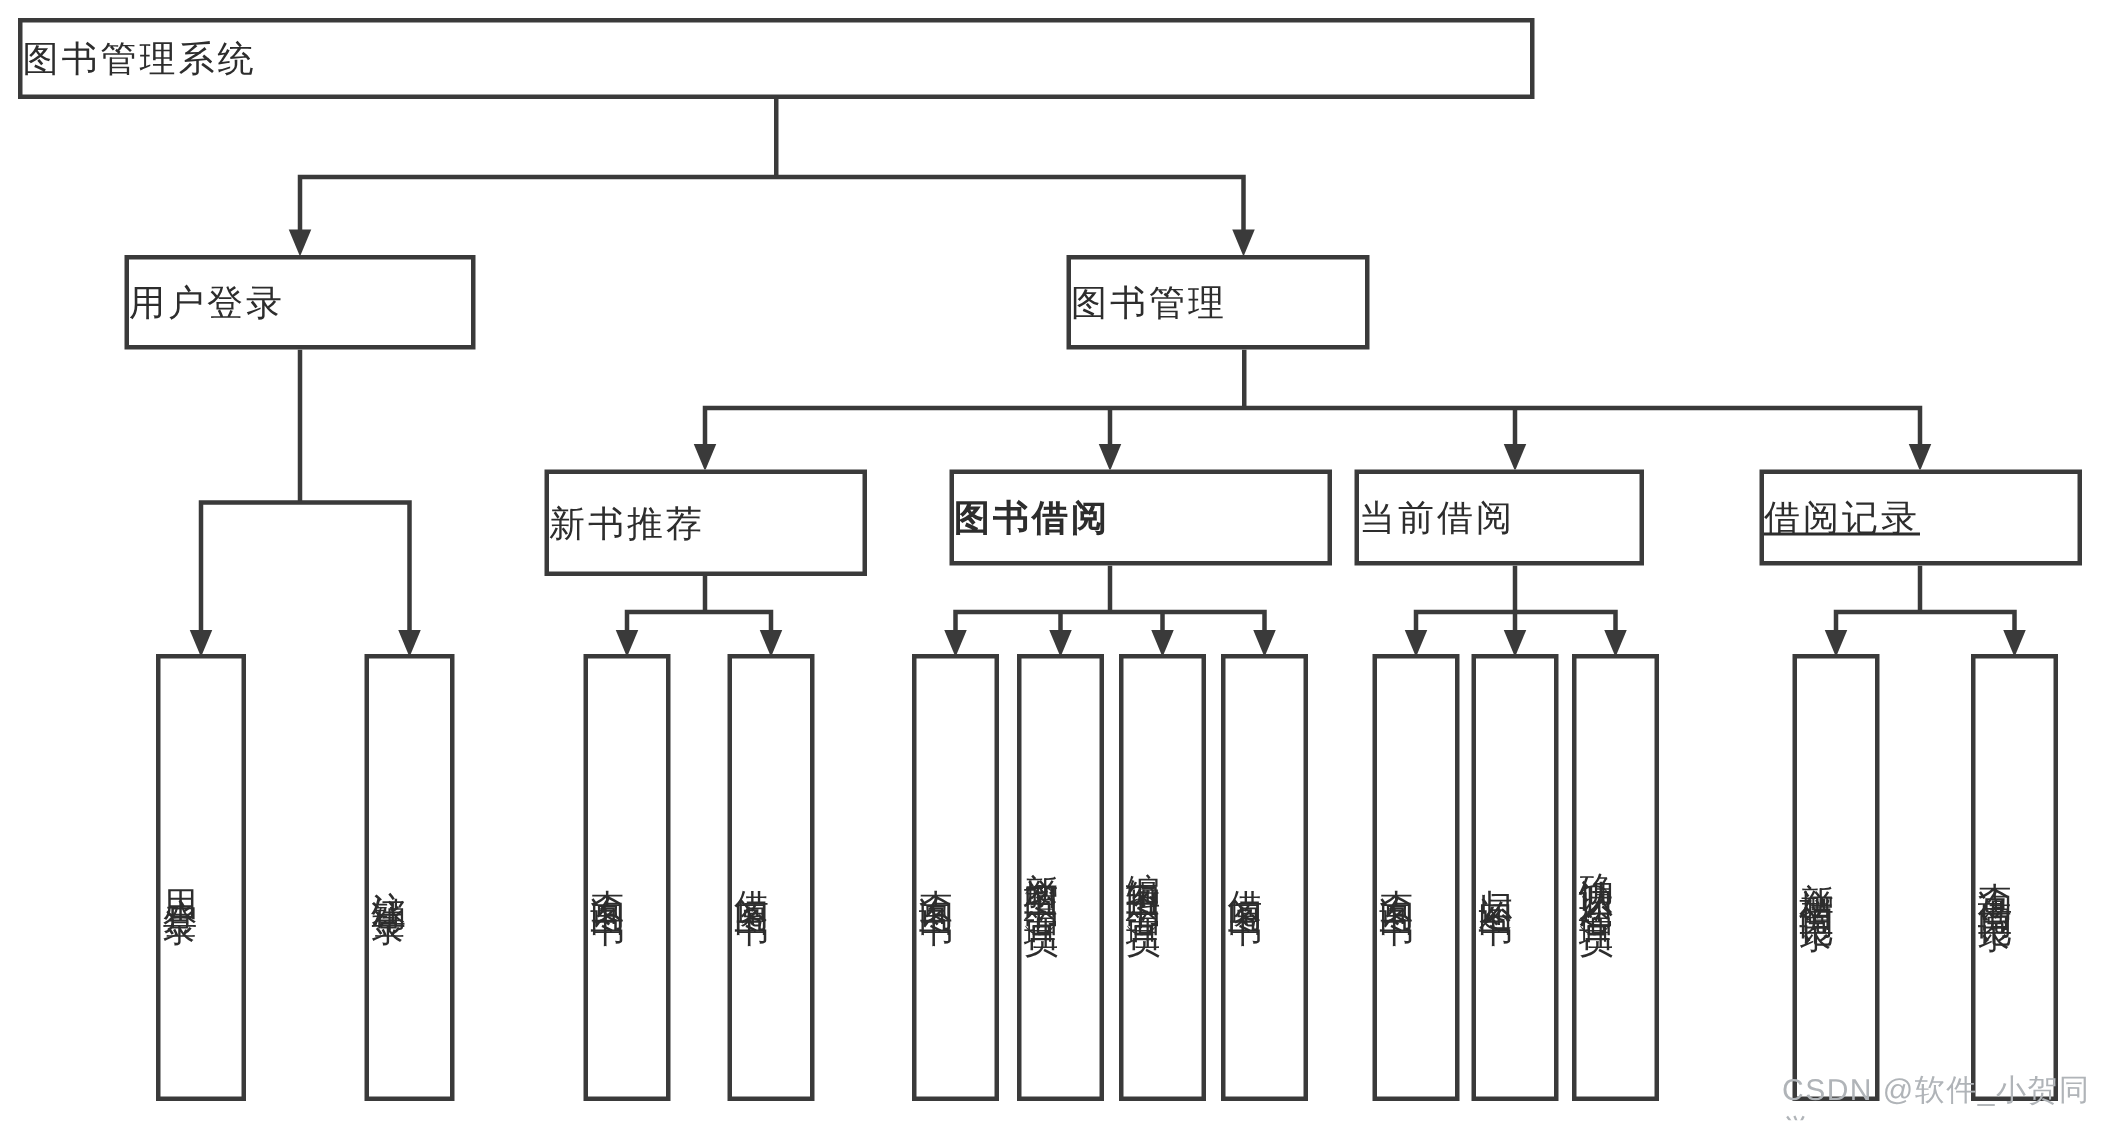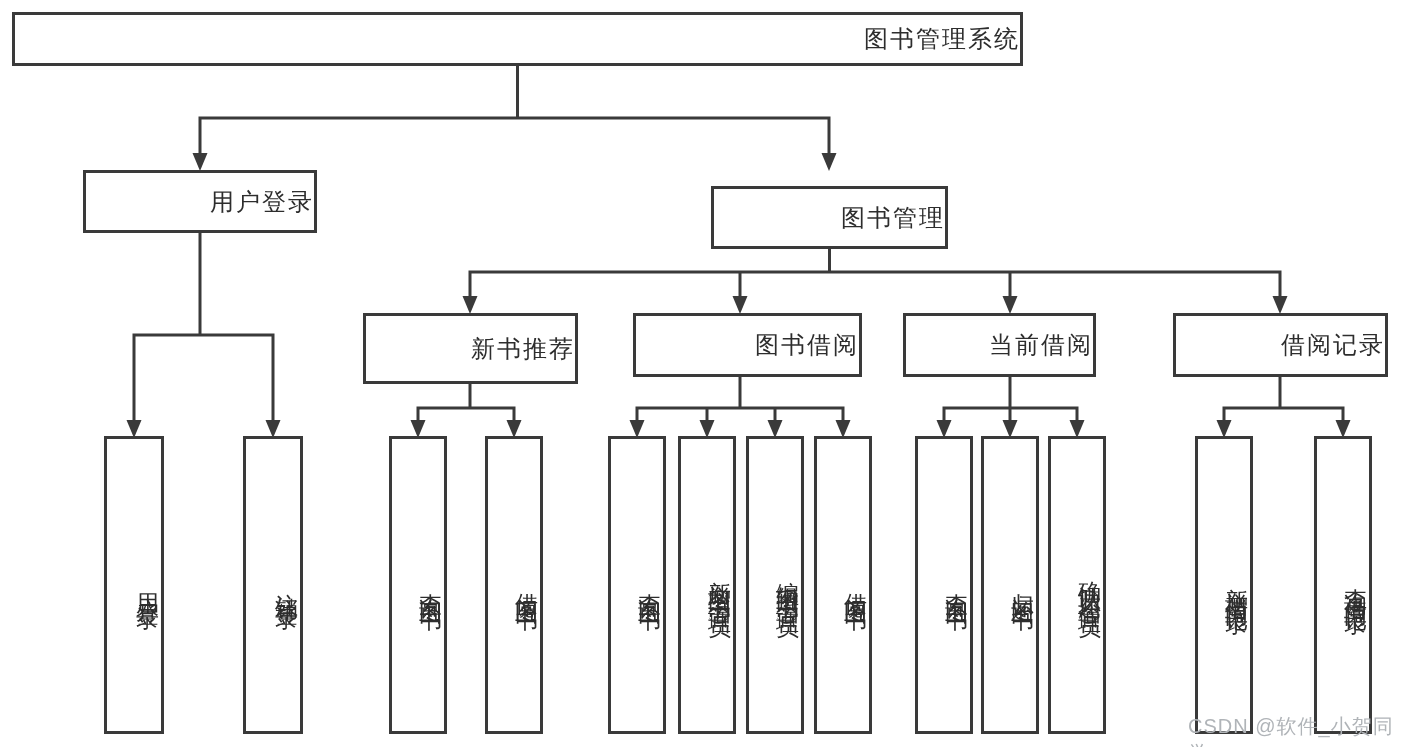--- a/index.html
+++ b/index.html
@@ -12,21 +12,21 @@
   }
   svg.connectors {
     position:absolute; left:0; top:0; width:1405px; height:747px;
     z-index:1;
   }
   .node {
     position:absolute;
     box-sizing:border-box;
     border:3px solid #3a3a3a;
     background:#ffffff;
-    display:flex; align-items:center; justify-content:flex-end;
+    display:flex; align-items:center; justify-content:flex-start;
     color:#2d2d2d;
     font-size:24px;
     letter-spacing:2px;
     z-index:2;
     white-space:nowrap;
   }
   .leaf span {
     writing-mode:vertical-rl;
     text-orientation:mixed;
     font-size:23px;
@@ -99,34 +99,34 @@
     </g>
   </svg>
 
   <div class="node" style="left:12px; top:12px; width:1011px; height:54px;">
     <span>图书管理系统</span>
   </div>
 
   <div class="node" style="left:83px; top:170px; width:234px; height:63px;">
     <span>用户登录</span>
   </div>
-  <div class="node" style="left:711px; top:170px; width:237px; height:63px;margin-top:16px;">
+  <div class="node" style="left:711px; top:170px; width:202px; height:63px;">
     <span>图书管理</span>
   </div>
 
   <div class="node" style="left:363px; top:313px; width:215px; height:71px;">
     <span>新书推荐</span>
   </div>
-  <div class="node" style="left:633px; top:313px; width:229px; height:64px;">
+  <div class="node" style="left:633px; top:313px; width:255px; height:64px;font-weight:bold;">
     <span>图书借阅</span>
   </div>
   <div class="node" style="left:903px; top:313px; width:193px; height:64px;">
     <span>当前借阅</span>
   </div>
-  <div class="node" style="left:1173px; top:313px; width:215px; height:64px;">
+  <div class="node" style="left:1173px; top:313px; width:215px; height:64px;text-decoration:underline;">
     <span>借阅记录</span>
   </div>
 
   <div class="node leaf" style="left:104px; top:436px; width:60px; height:298px;">
     <span>用户登录</span>
   </div>
   <div class="node leaf" style="left:243px; top:436px; width:60px; height:298px;">
     <span>注销登录</span>
   </div>
 

